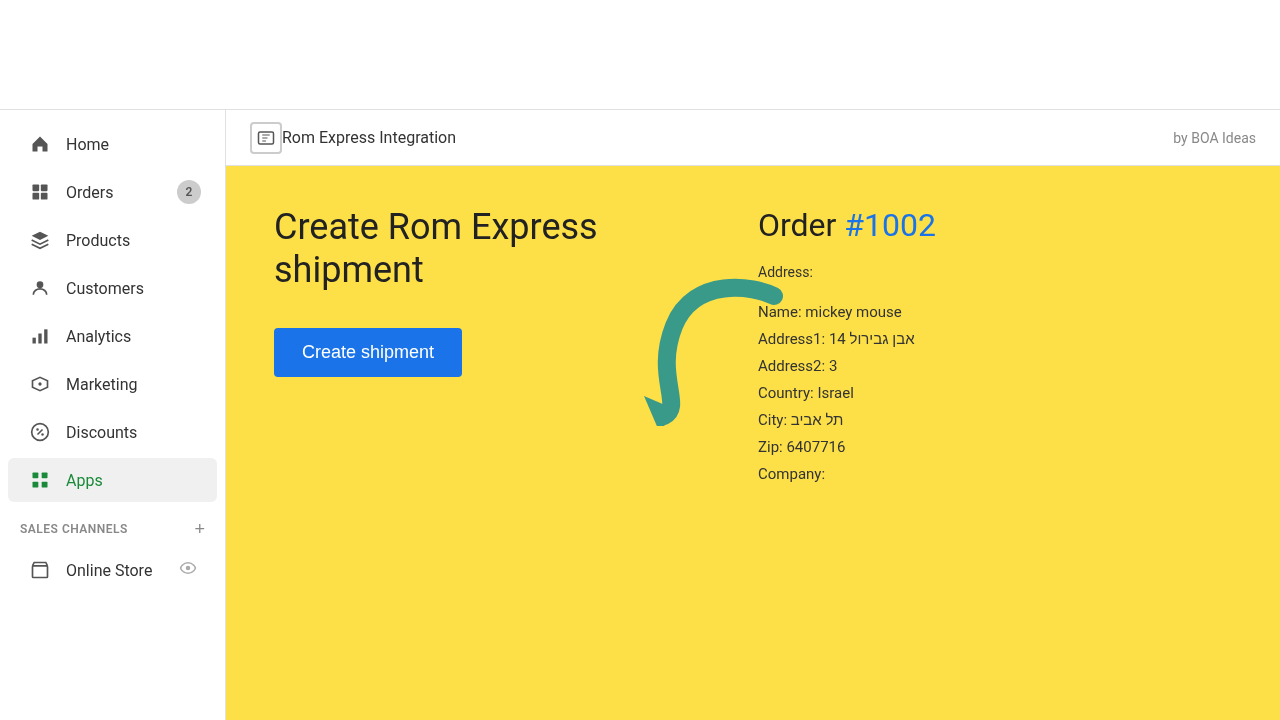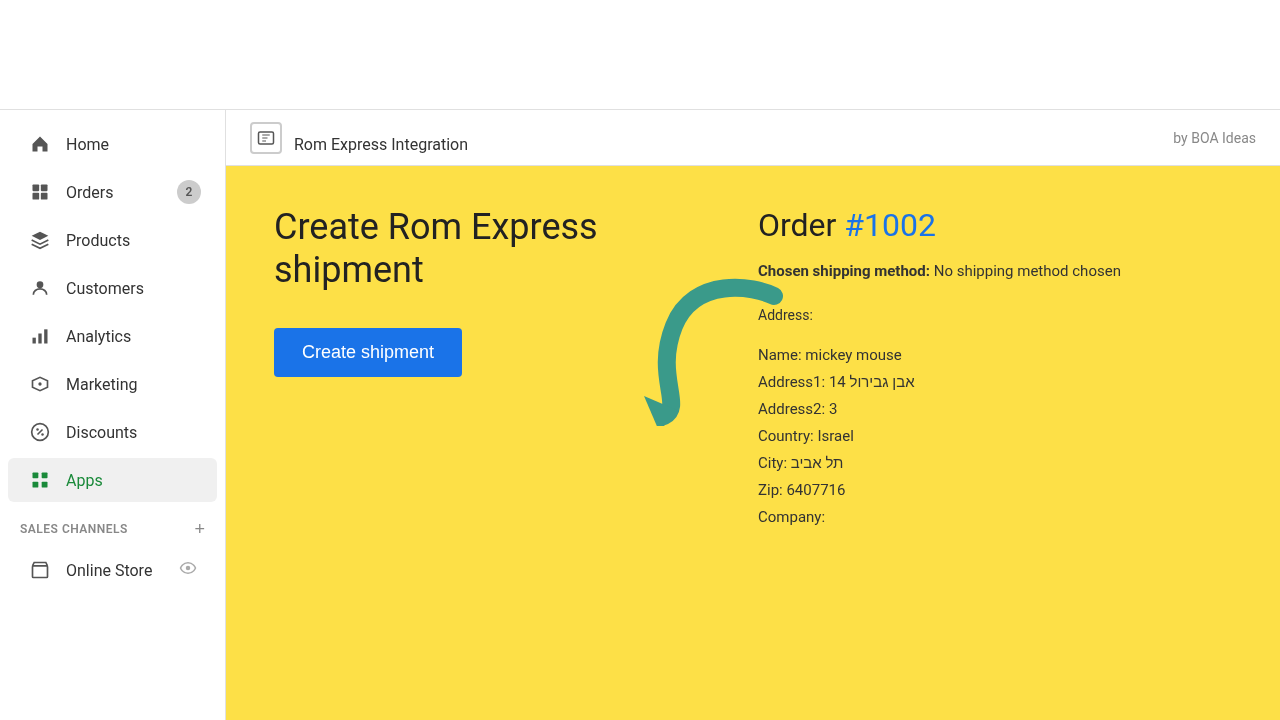--- a/index.html
+++ b/index.html
@@ -145,22 +145,21 @@
       border-bottom: 1px solid #e0e0e0;
       padding: 0 24px;
       height: 56px;
       display: flex;
       align-items: center;
       justify-content: space-between;
     }
 
     .app-header-left {
       display: flex;
-      align-items: flex-end;
-      gap: 12px;
+      align-items: center;
     }
 
     .app-header-title {
       font-size: 16px;
       color: #333;
     }
 
     .app-header-right {
       font-size: 14px;
       color: #888;
@@ -414,24 +413,20 @@
           </svg>
         </div>
       </div>
 
       <div class="right-panel">
         <h2 class="order-title">
           <span>Order </span>
           <span class="order-number">#1002</span>
         </h2>
 
-        <div class="shipping-method">
-          <strong>Chosen shipping method:</strong>
-          <span>No shipping method chosen</span>
-        </div>
 
         <div class="address-section">
           <div class="addr-label">Address:</div>
           <div>Name: <span>mickey mouse</span></div>
           <div>Address1: <span>אבן גבירול 14</span></div>
           <div>Address2: <span>3</span></div>
           <div>Country: <span>Israel</span></div>
           <div>City: <span>תל אביב</span></div>
           <div>Zip: <span>6407716</span></div>
           <div>Company: <span></span></div>

